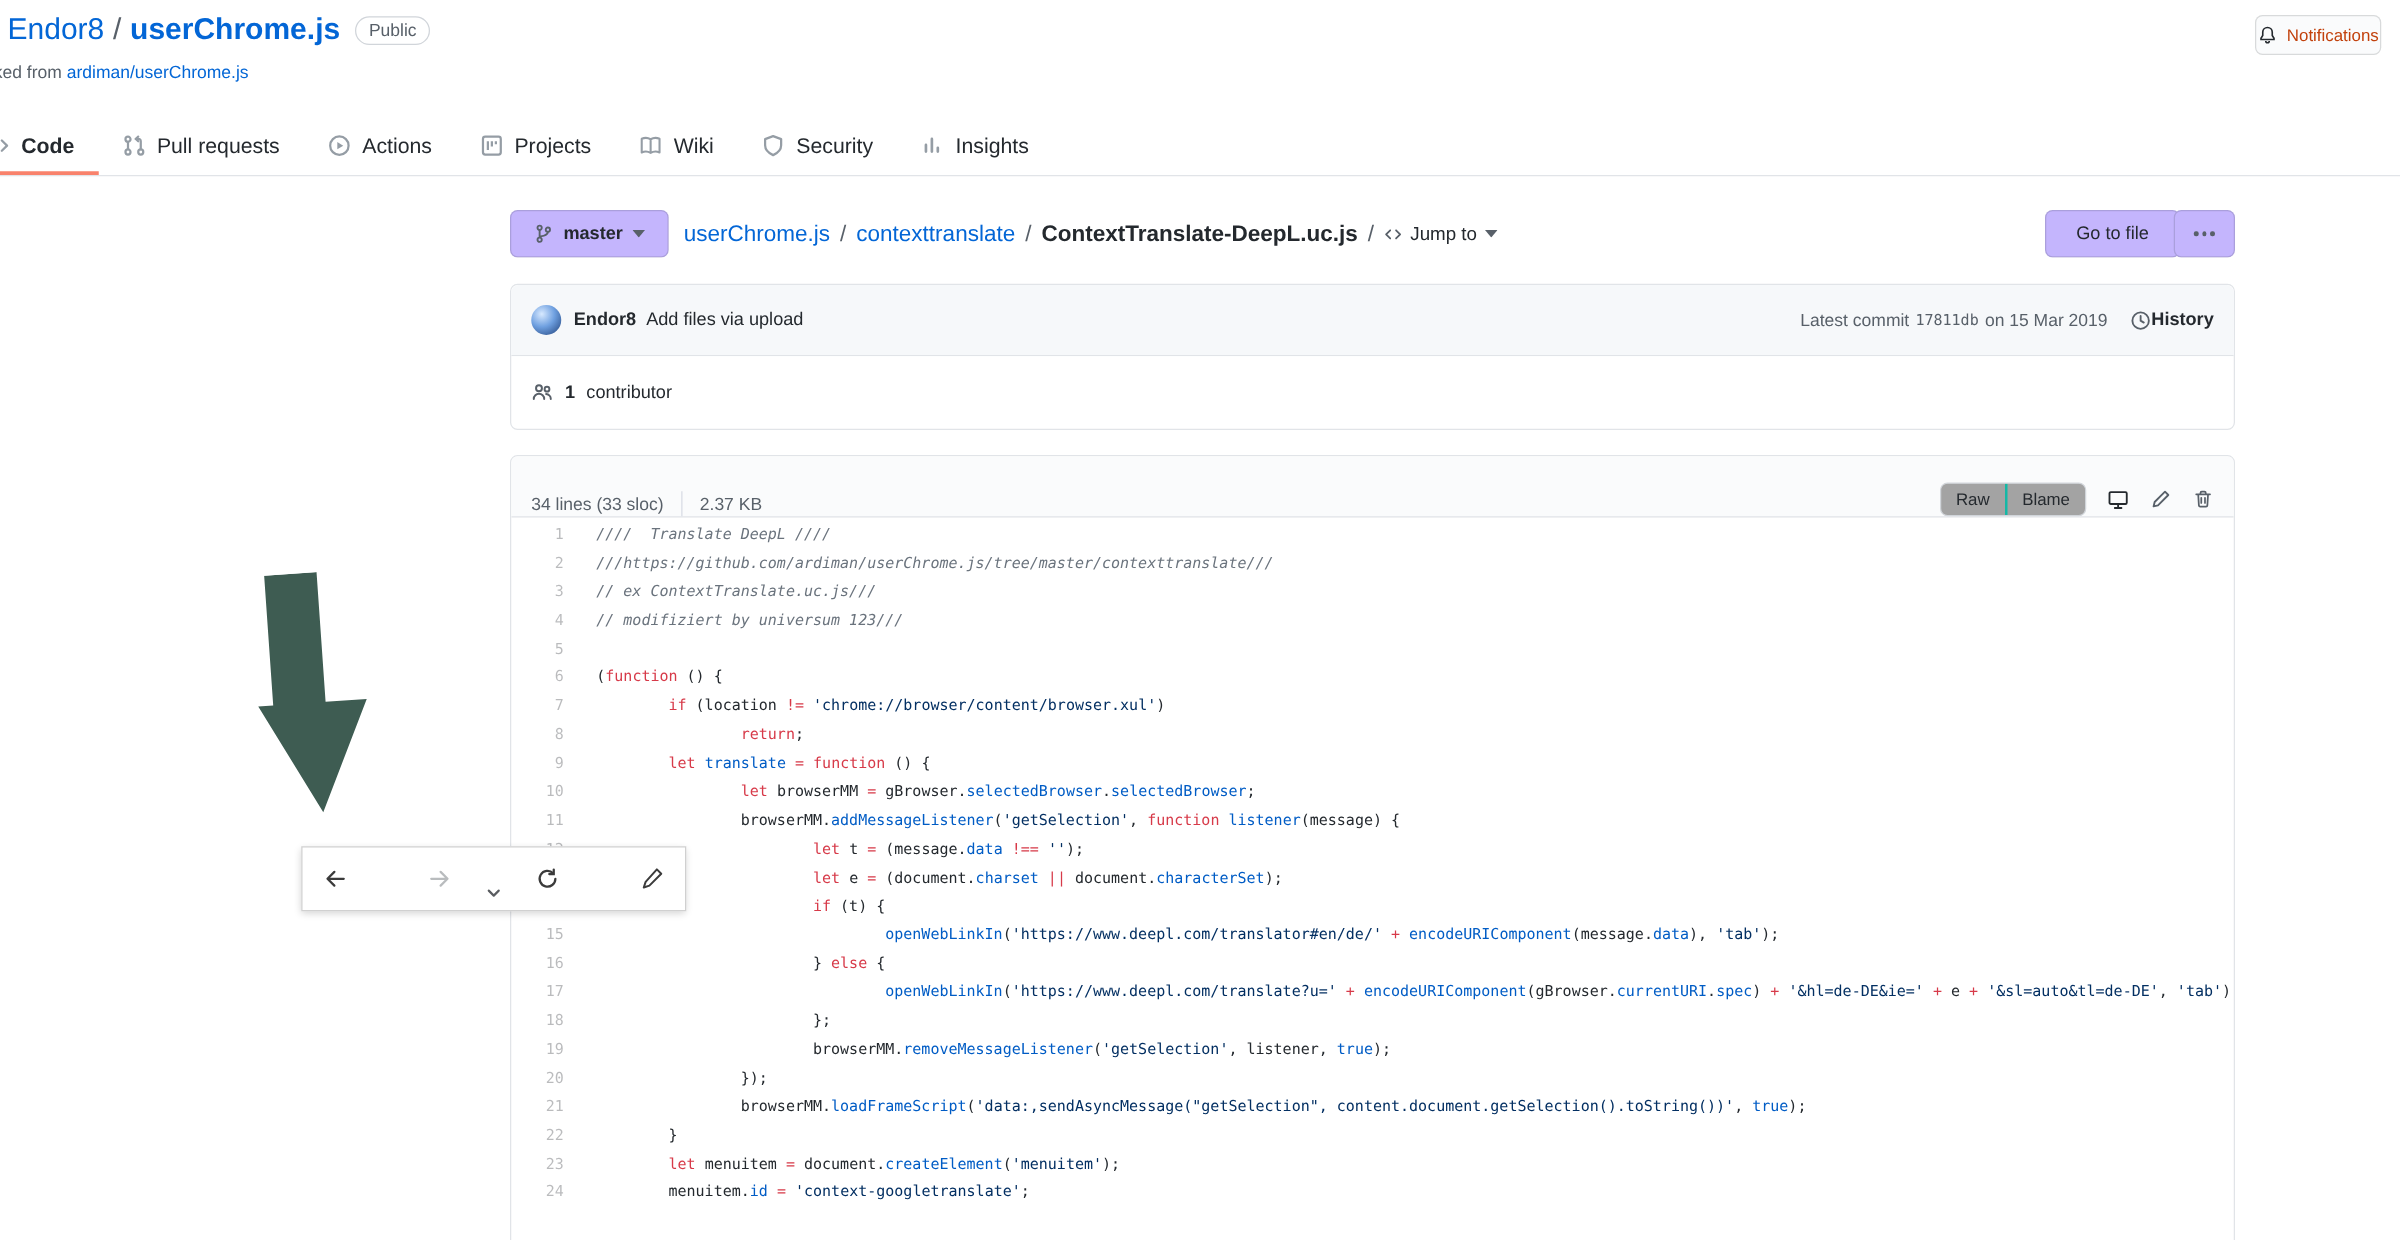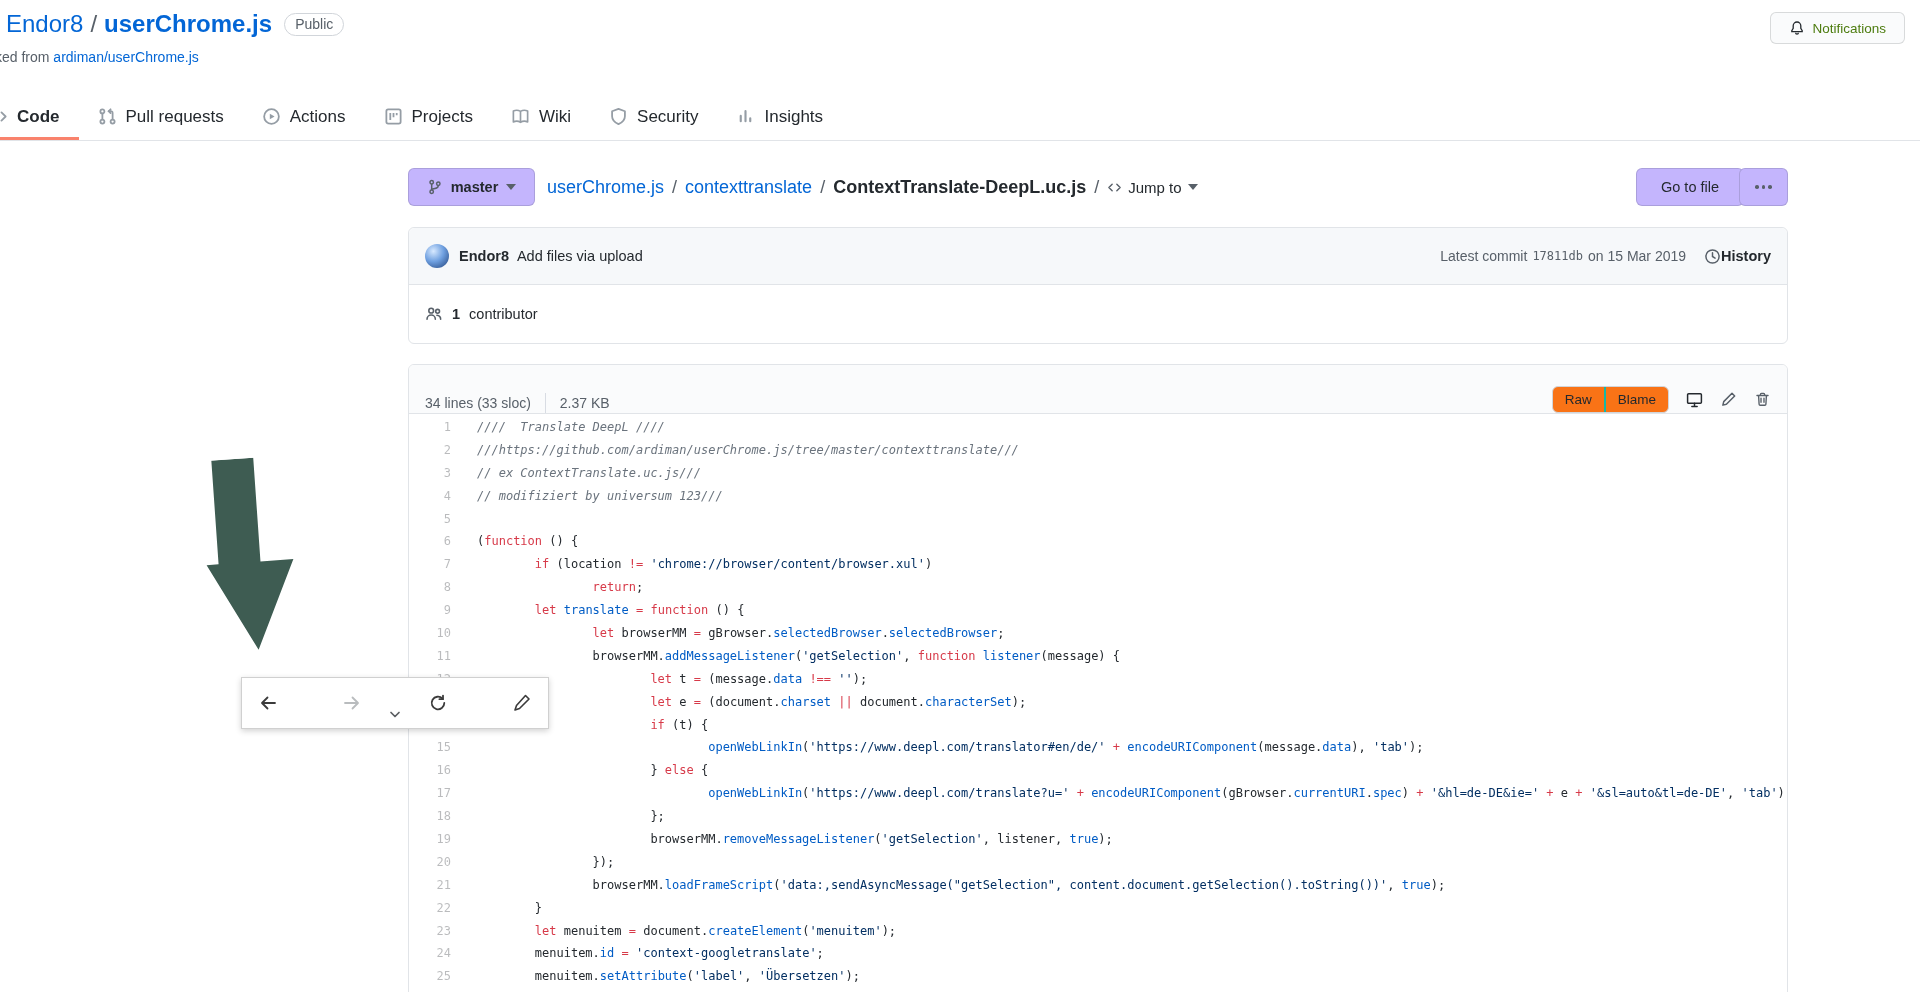--- a/index.html
+++ b/index.html
@@ -11,22 +11,22 @@
   
   .repo-title{position:absolute;left:6px;top:10px;display:flex;align-items:center;font-size:24px;}
   .repo-title .owner{color:#0366d6;font-weight:400;}
   .repo-title .sep{color:#586069;margin:0 7px;}
   .repo-title .name{color:#0366d6;font-weight:600;}
   .badge{margin-left:12px;font-size:14px;color:#586069;border:1px solid #d1d5da;border-radius:2em;
     padding:2px 10px;line-height:17px;}
   .fork-line{position:absolute;left:-26px;top:49px;font-size:14px;color:#586069;white-space:nowrap;}
   .fork-line a{color:#0366d6;}
   .notif-btn{position:absolute;right:15px;top:12px;height:30px;display:inline-flex;align-items:center;gap:7px;
-    background:#fafbfc;border:1px solid rgba(27,31,35,.15);border-radius:6px;padding:0 18px;
-    font-size:13.5px;font-weight:500;color:#4d7c0f;}
+    background:#fafbfc;border:1px solid rgba(27,31,35,.15);border-radius:6px;padding:0 1px;
+    font-size:13.5px;font-weight:500;color:#c2410c;}
 
   
   .tabs{position:absolute;top:93px;left:-30px;display:flex;height:47px;}
   .tab{position:relative;display:flex;align-items:center;gap:9px;padding:0 19px;font-size:17px;color:#24292e;}
   .tab .ticon{color:#959da5;}
   .tab.active{font-weight:600;}
   .tab.active::after{content:"";position:absolute;left:0;right:0;bottom:0;height:3px;background:#f9826c;}
   .tabs-border{position:absolute;top:140px;left:0;width:1920px;height:1px;background:#e1e4e8;}
 
   
@@ -67,21 +67,21 @@
   .contrib-count{font-weight:600;}
 
   
   .file-box{position:absolute;left:0;top:223px;width:1380px;height:700px;border:1px solid #e1e4e8;
     border-radius:6px;box-sizing:border-box;background:#fff;overflow:hidden;}
   .file-head{height:49px;background:#fafbfc;border-bottom:1px solid #e1e4e8;display:flex;align-items:flex-end;
     padding:0 16px;box-sizing:border-box;}
   .file-meta{display:flex;align-items:center;font-size:14px;color:#586069;}
   .vdiv{width:1px;height:20px;background:#d8dce3;margin:0 14px;}
   .file-actions{margin-left:auto;display:flex;align-items:center;}
-  .btn-group{display:flex;border:1px solid #d1d5da;border-radius:6px;overflow:hidden;background:#f97316;}
+  .btn-group{display:flex;border:1px solid #d1d5da;border-radius:6px;overflow:hidden;background:#a3a3a3;}
   .btn-group .gbtn{padding:5px 12px;font-size:13.5px;font-weight:500;color:#24292e;}
   .btn-group .gbtn + .gbtn{border-left:2px solid #14b8a6;}
   .icon-btn{margin-left:17px;color:#586069;}
   .icon-btn.dark{color:#24292e;}
 
   .code-block{position:absolute;left:0;right:0;top:49px;padding-top:2px;
     font-family:"DejaVu Sans Mono","Liberation Mono",monospace;font-size:12px;}
   .code-row{display:flex;height:22.9px;line-height:22.9px;}
   .gutter{width:42px;flex:none;text-align:right;color:rgba(27,31,35,.3);cursor:pointer;}
   .code-cell{padding-left:26px;white-space:pre;flex:1;overflow:hidden;}
@@ -392,24 +392,20 @@
             <div class="code-cell"><span class="tok-p">        }</span></div>
           </div>
           <div class="code-row">
             <div class="gutter">23</div>
             <div class="code-cell"><span class="tok-p">        </span><span class="tok-k">let</span><span class="tok-p"> menuitem </span><span class="tok-k">=</span><span class="tok-p"> document.</span><span class="tok-b">createElement</span><span class="tok-p">(</span><span class="tok-s">'menuitem'</span><span class="tok-p">);</span></div>
           </div>
           <div class="code-row">
             <div class="gutter">24</div>
             <div class="code-cell"><span class="tok-p">        menuitem.</span><span class="tok-b">id</span><span class="tok-p"> </span><span class="tok-k">=</span><span class="tok-p"> </span><span class="tok-s">'context-googletranslate'</span><span class="tok-p">;</span></div>
           </div>
-          <div class="code-row">
-            <div class="gutter">25</div>
-            <div class="code-cell"><span class="tok-p">        menuitem.</span><span class="tok-b">setAttribute</span><span class="tok-p">(</span><span class="tok-s">'label'</span><span class="tok-p">, </span><span class="tok-s">'Übersetzen'</span><span class="tok-p">);</span></div>
-          </div>
         </div>
     </div>
   </div>
 </div>
 
 <div class="annot-arrow">
   <svg width="112" height="194" viewBox="0 0 112 194">
     <polygon points="22,0 64,0 64,104 97,104 56,192 10,104 22,104" fill="#3E5C52"></polygon>
   </svg>
 </div>

